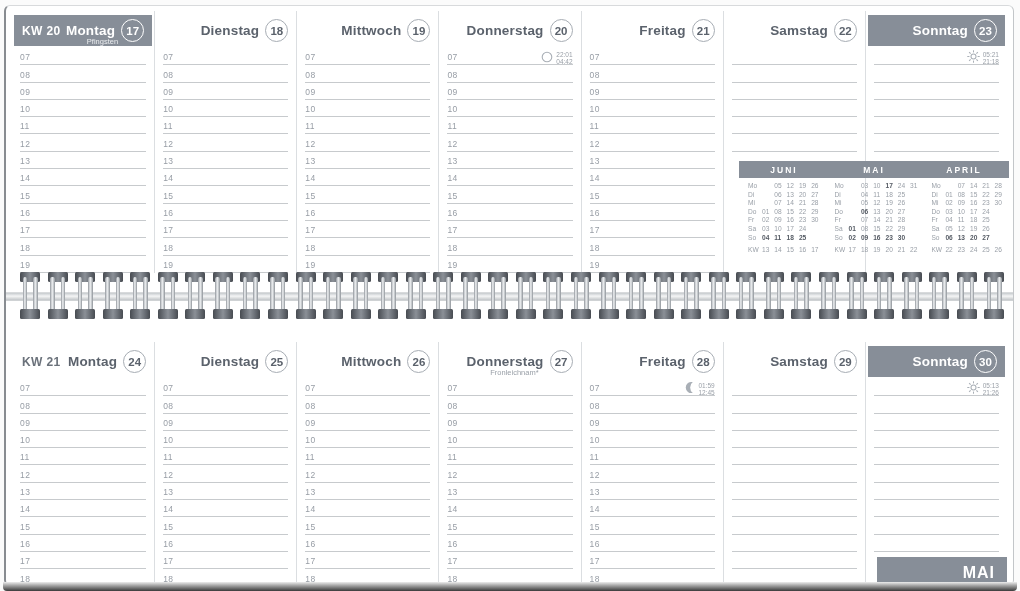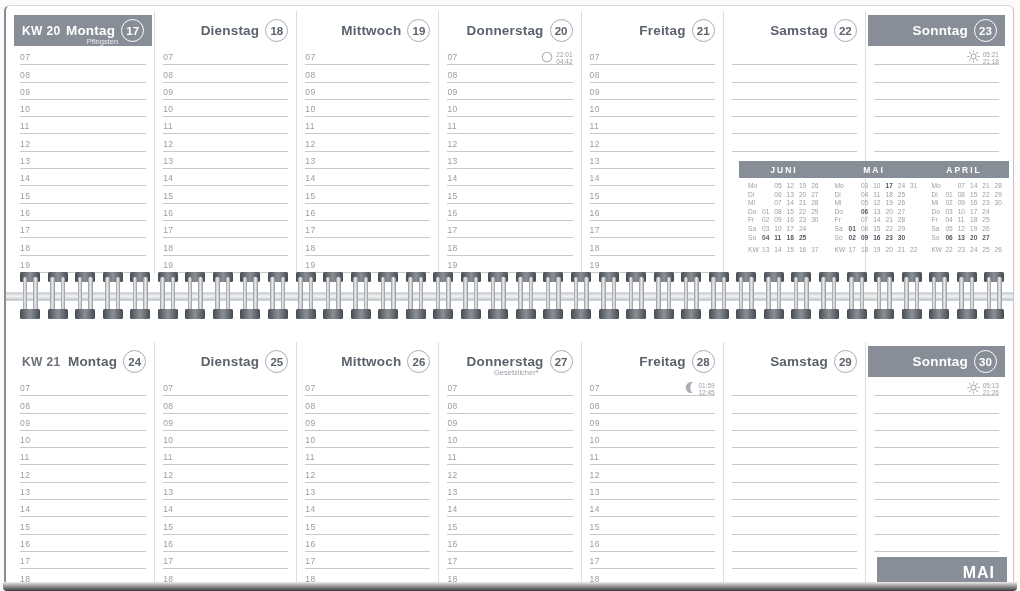--- a/index.html
+++ b/index.html
@@ -973,21 +973,21 @@
               <span class="hour-label">19</span>
             </div>
           </div>
         </div>
         <div class="day-col sep">
           <div class="day-header">
             <span class="day-name">Donnerstag</span>
             <span class="day-circle">
               <span>27</span>
             </span>
-            <span class="day-subtitle">Gesetzlicher*</span>
+            <span class="day-subtitle">Fronleichnam*</span>
           </div>
           <div class="rows">
             <div class="hour-row">
               <span class="hour-label">07</span>
             </div>
             <div class="hour-row">
               <span class="hour-label">08</span>
             </div>
             <div class="hour-row">
               <span class="hour-label">09</span>

